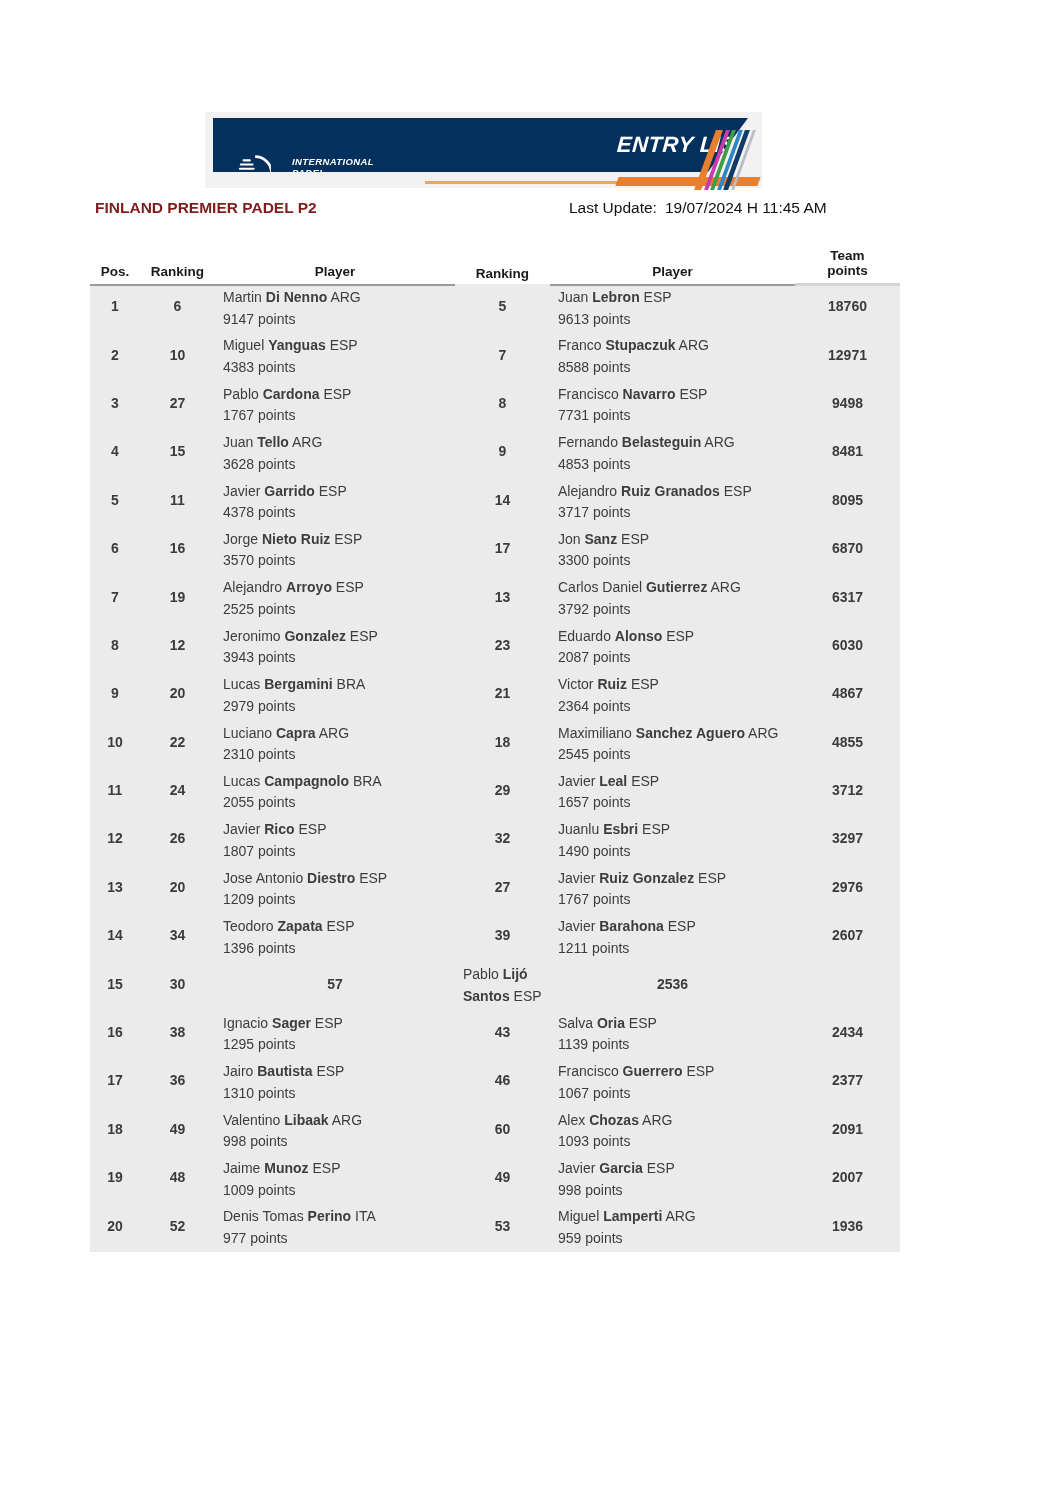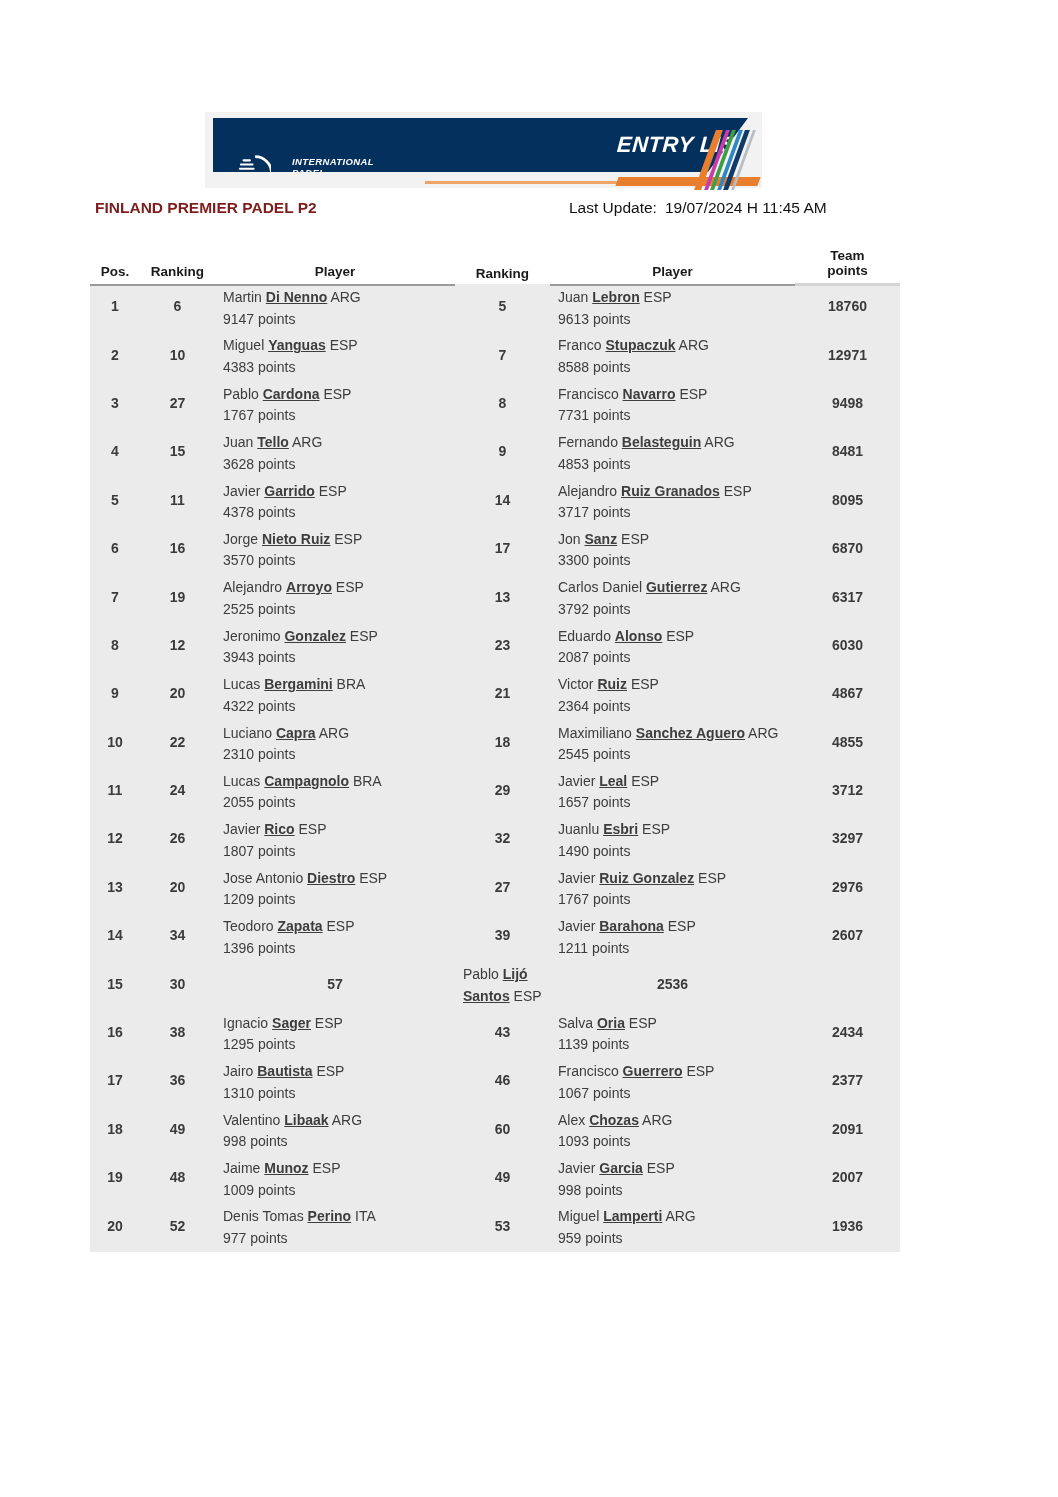--- a/index.html
+++ b/index.html
@@ -67,21 +67,21 @@
   }
   .th.underline  { border-bottom:2.5px solid #9a9a9a; }
   .th.underline2 { border-bottom:3px solid #d4d4d4; }
   .tbody .trow { height:48.4px; background:#ebebeb; }
   .cell { overflow:hidden; }
   .cell.num {
     display:flex; align-items:center; justify-content:center;
     font-size:14px; font-weight:bold; color:#3b3b3b; position:relative; top:-2px;
   }
   .cell.player { padding:3px 0 0 8px; font-size:14px; line-height:21.5px; color:#3d3d3d; }
-  .pname .bold { font-weight:bold;text-decoration:underline; }
+  .pname .bold { font-weight:bold; }
 </style>
 </head>
 <body>
 
 <div class="banner">
   <div class="banner-navy">
     <div class="logo">
       <svg width="38" height="38" viewBox="0 0 36 36">
         <g fill="#ffffff">
           <rect x="9" y="5" width="8" height="2" rx="1"></rect>
@@ -245,21 +245,21 @@
         <div class="pname"><span>Eduardo</span> <span class="bold">Alonso</span> <span>ESP</span></div>
         <div class="ppoints">2087 points</div>
       </div>
       <div class="cell num">6030</div>
     </div>
       <div class="trow">
       <div class="cell num">9</div>
       <div class="cell num">20</div>
       <div class="cell player">
         <div class="pname"><span>Lucas</span> <span class="bold">Bergamini</span> <span>BRA</span></div>
-        <div class="ppoints">4322 points</div>
+        <div class="ppoints">2979 points</div>
       </div>
       <div class="cell num">21</div>
       <div class="cell player">
         <div class="pname"><span>Victor</span> <span class="bold">Ruiz</span> <span>ESP</span></div>
         <div class="ppoints">2364 points</div>
       </div>
       <div class="cell num">4867</div>
     </div>
       <div class="trow">
       <div class="cell num">10</div>

